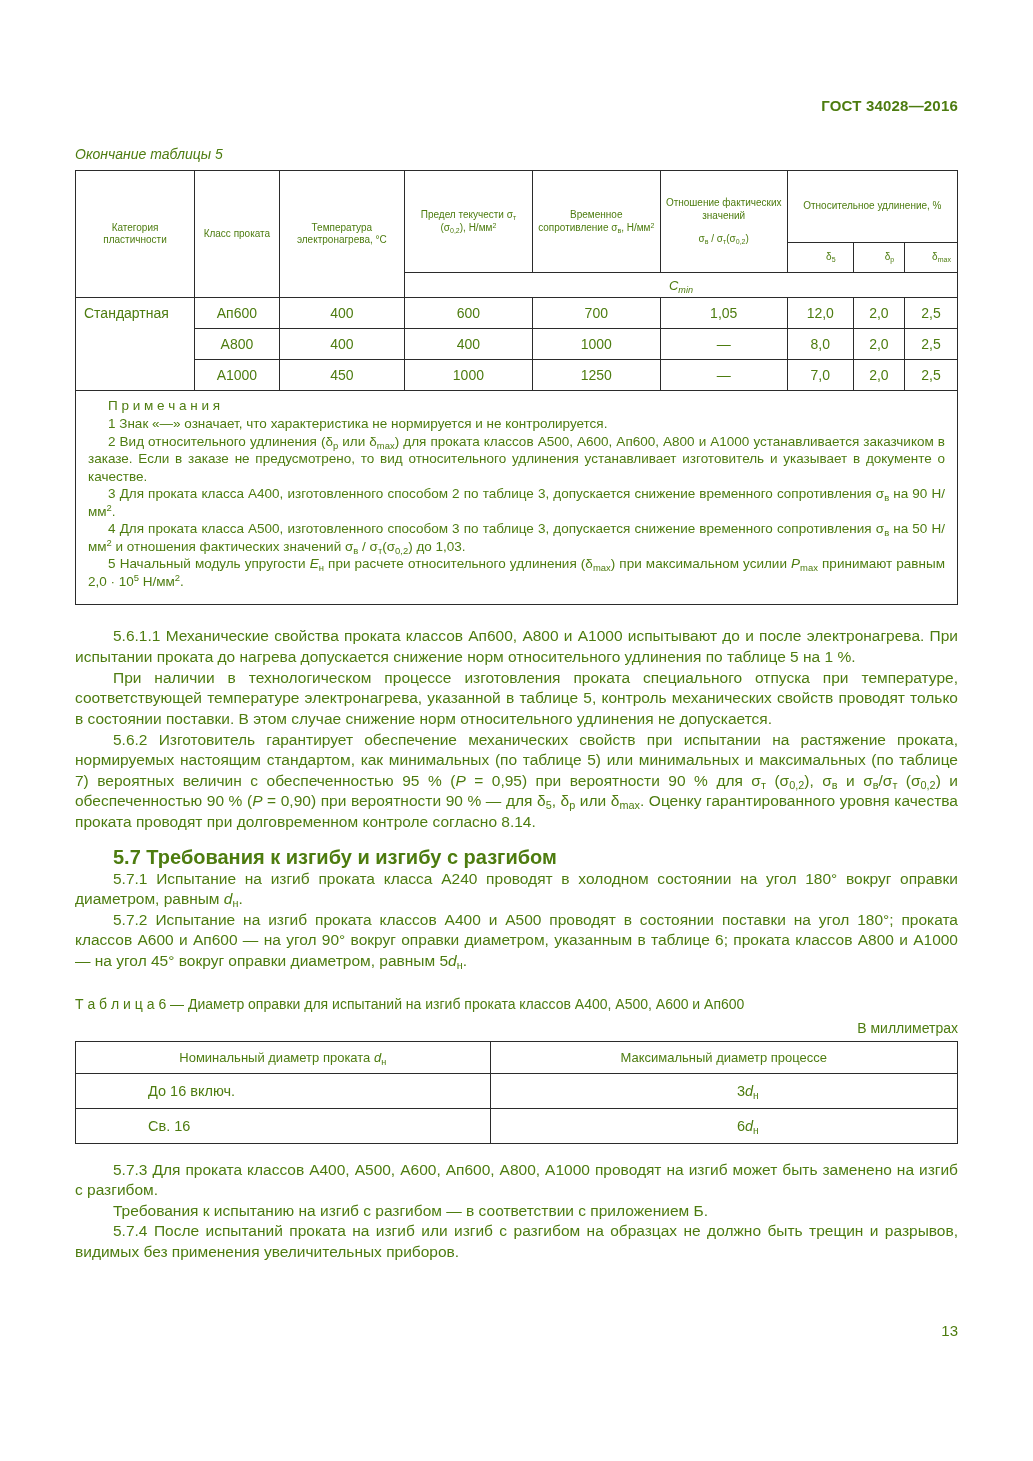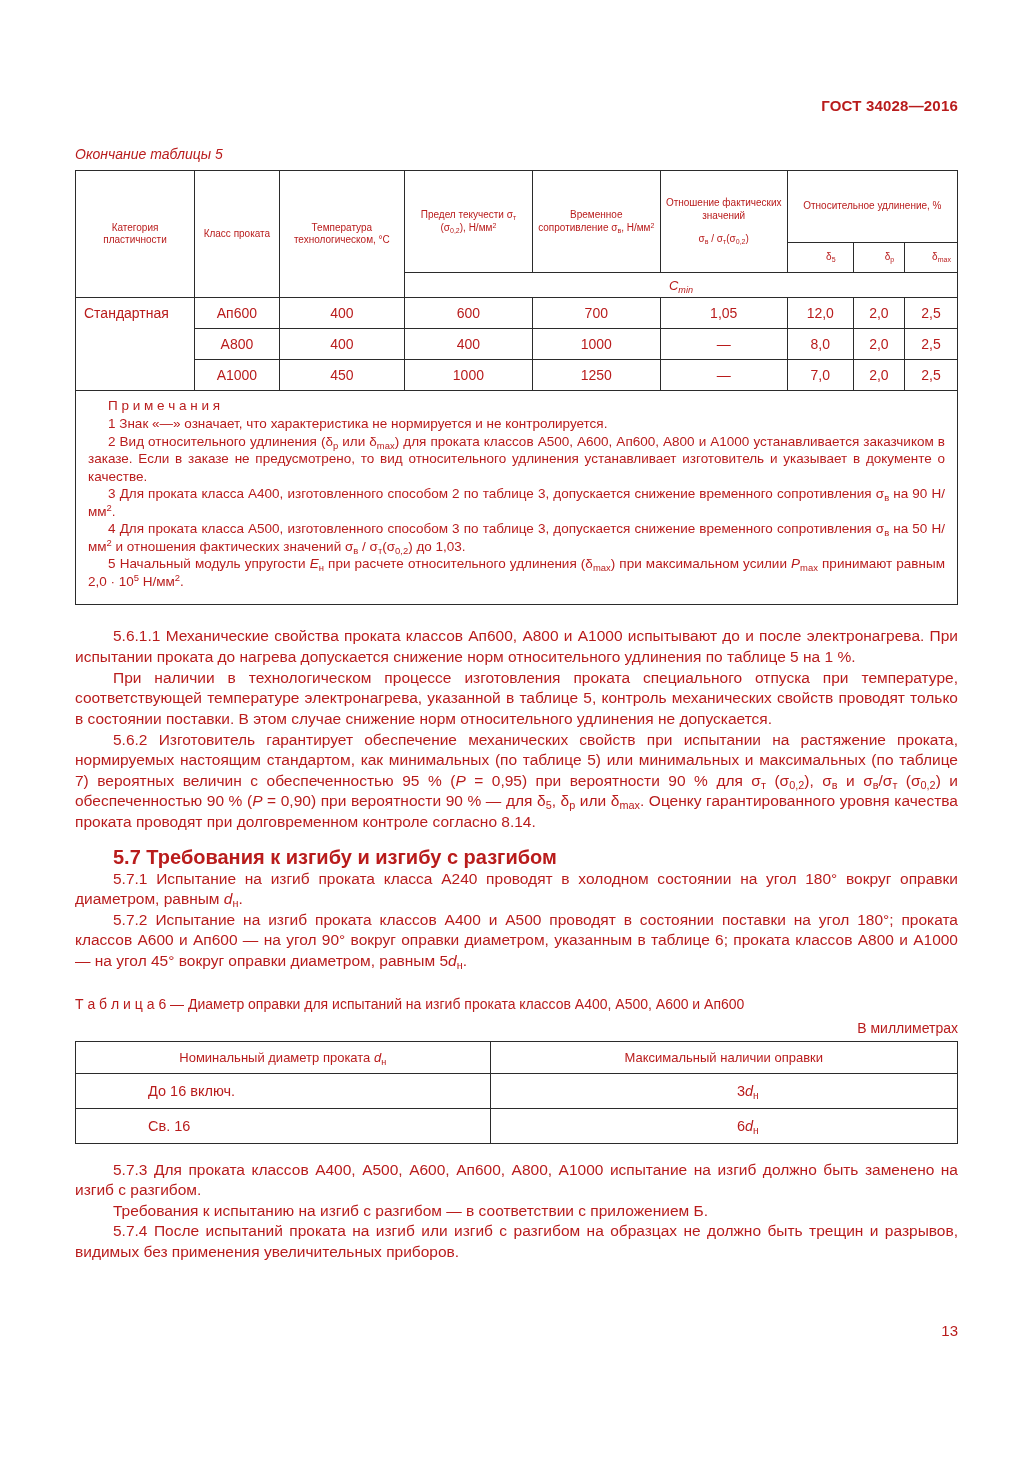--- a/index.html
+++ b/index.html
@@ -3,21 +3,21 @@
 <meta charset="utf-8">
 <style>
   * { margin: 0; padding: 0; box-sizing: border-box; }
   html, body { background: #ffffff; }
   .page {
     position: relative;
     width: 1033px;
     height: 1461px;
     background: #ffffff;
     font-family: "Liberation Sans", sans-serif;
-    color: #b91c1c;
+    color: #4d7c0f;
     overflow: hidden;
   }
   .content {
     position: absolute;
     left: 75px;
     top: 0;
     width: 883px;
   }
   sub { font-size: 0.70em; vertical-align: -0.28em; line-height: 0; }
   sup { font-size: 0.70em; vertical-align: 0.48em; line-height: 0; }
@@ -152,21 +152,21 @@
           <col style="width:14.5%">
           <col style="width:14.4%">
         <col style="width:7.5%">
           <col style="width:5.8%">
           <col style="width:6.0%">
       </colgroup>
       <tbody>
         <tr class="h1">
           <td class="hdr" rowspan="3">Категория пластичности</td>
           <td class="hdr" rowspan="3">Класс проката</td>
-          <td class="hdr" rowspan="3">Температура технологическом, °С</td>
+          <td class="hdr" rowspan="3">Температура электронагрева, °С</td>
           <td class="hdr" rowspan="2">Предел текучести σ<sub>т</sub> (σ<sub>0,2</sub>), Н/мм<sup>2</sup></td>
           <td class="hdr" rowspan="2">Временное сопротивление σ<sub>в</sub>, Н/мм<sup>2</sup></td>
           <td class="hdr" rowspan="2">
             <div>Отношение фактических значений</div>
             <div class="ratio-formula">σ<sub>в</sub> / σ<sub>т</sub>(σ<sub>0,2</sub>)</div>
           </td>
           <td class="hdr" colspan="3">Относительное удлинение, %</td>
         </tr>
         <tr class="h2">
           <td class="hdr">δ<sub>5</sub></td>
@@ -235,35 +235,35 @@
     <div class="t6-units">В миллиметрах</div>
 
     <table class="gtab t6">
       <colgroup>
         <col style="width:47%">
           <col style="width:53%">
       </colgroup>
       <tbody>
         <tr>
           <td class="hdr">Номинальный диаметр проката <i>d</i><sub>н</sub></td>
-          <td class="hdr">Максимальный наличии оправки</td>
+          <td class="hdr">Максимальный диаметр процессе</td>
         </tr>
         <tr>
           <td class="dat left">До 16 включ.</td>
           <td class="dat">3<i>d</i><sub>н</sub></td>
         </tr>
         <tr>
           <td class="dat left">Св. 16</td>
           <td class="dat">6<i>d</i><sub>н</sub></td>
         </tr>
       </tbody>
     </table>
 
     <div class="tail">
-      <p class="para">5.7.3 Для проката классов А400, А500, А600, Ап600, А800, А1000 испытание на изгиб должно быть заменено на изгиб с разгибом.</p>
+      <p class="para">5.7.3 Для проката классов А400, А500, А600, Ап600, А800, А1000 проводят на изгиб может быть заменено на изгиб с разгибом.</p>
       <p class="para">Требования к испытанию на изгиб с разгибом — в соответствии с приложением Б.</p>
       <p class="para">5.7.4 После испытаний проката на изгиб или изгиб с разгибом на образцах не должно быть трещин и разрывов, видимых без применения увеличительных приборов.</p>
     </div>
 
   </div>
 
   <div class="page-number">13</div>
 </div>
 
 </body></html>

